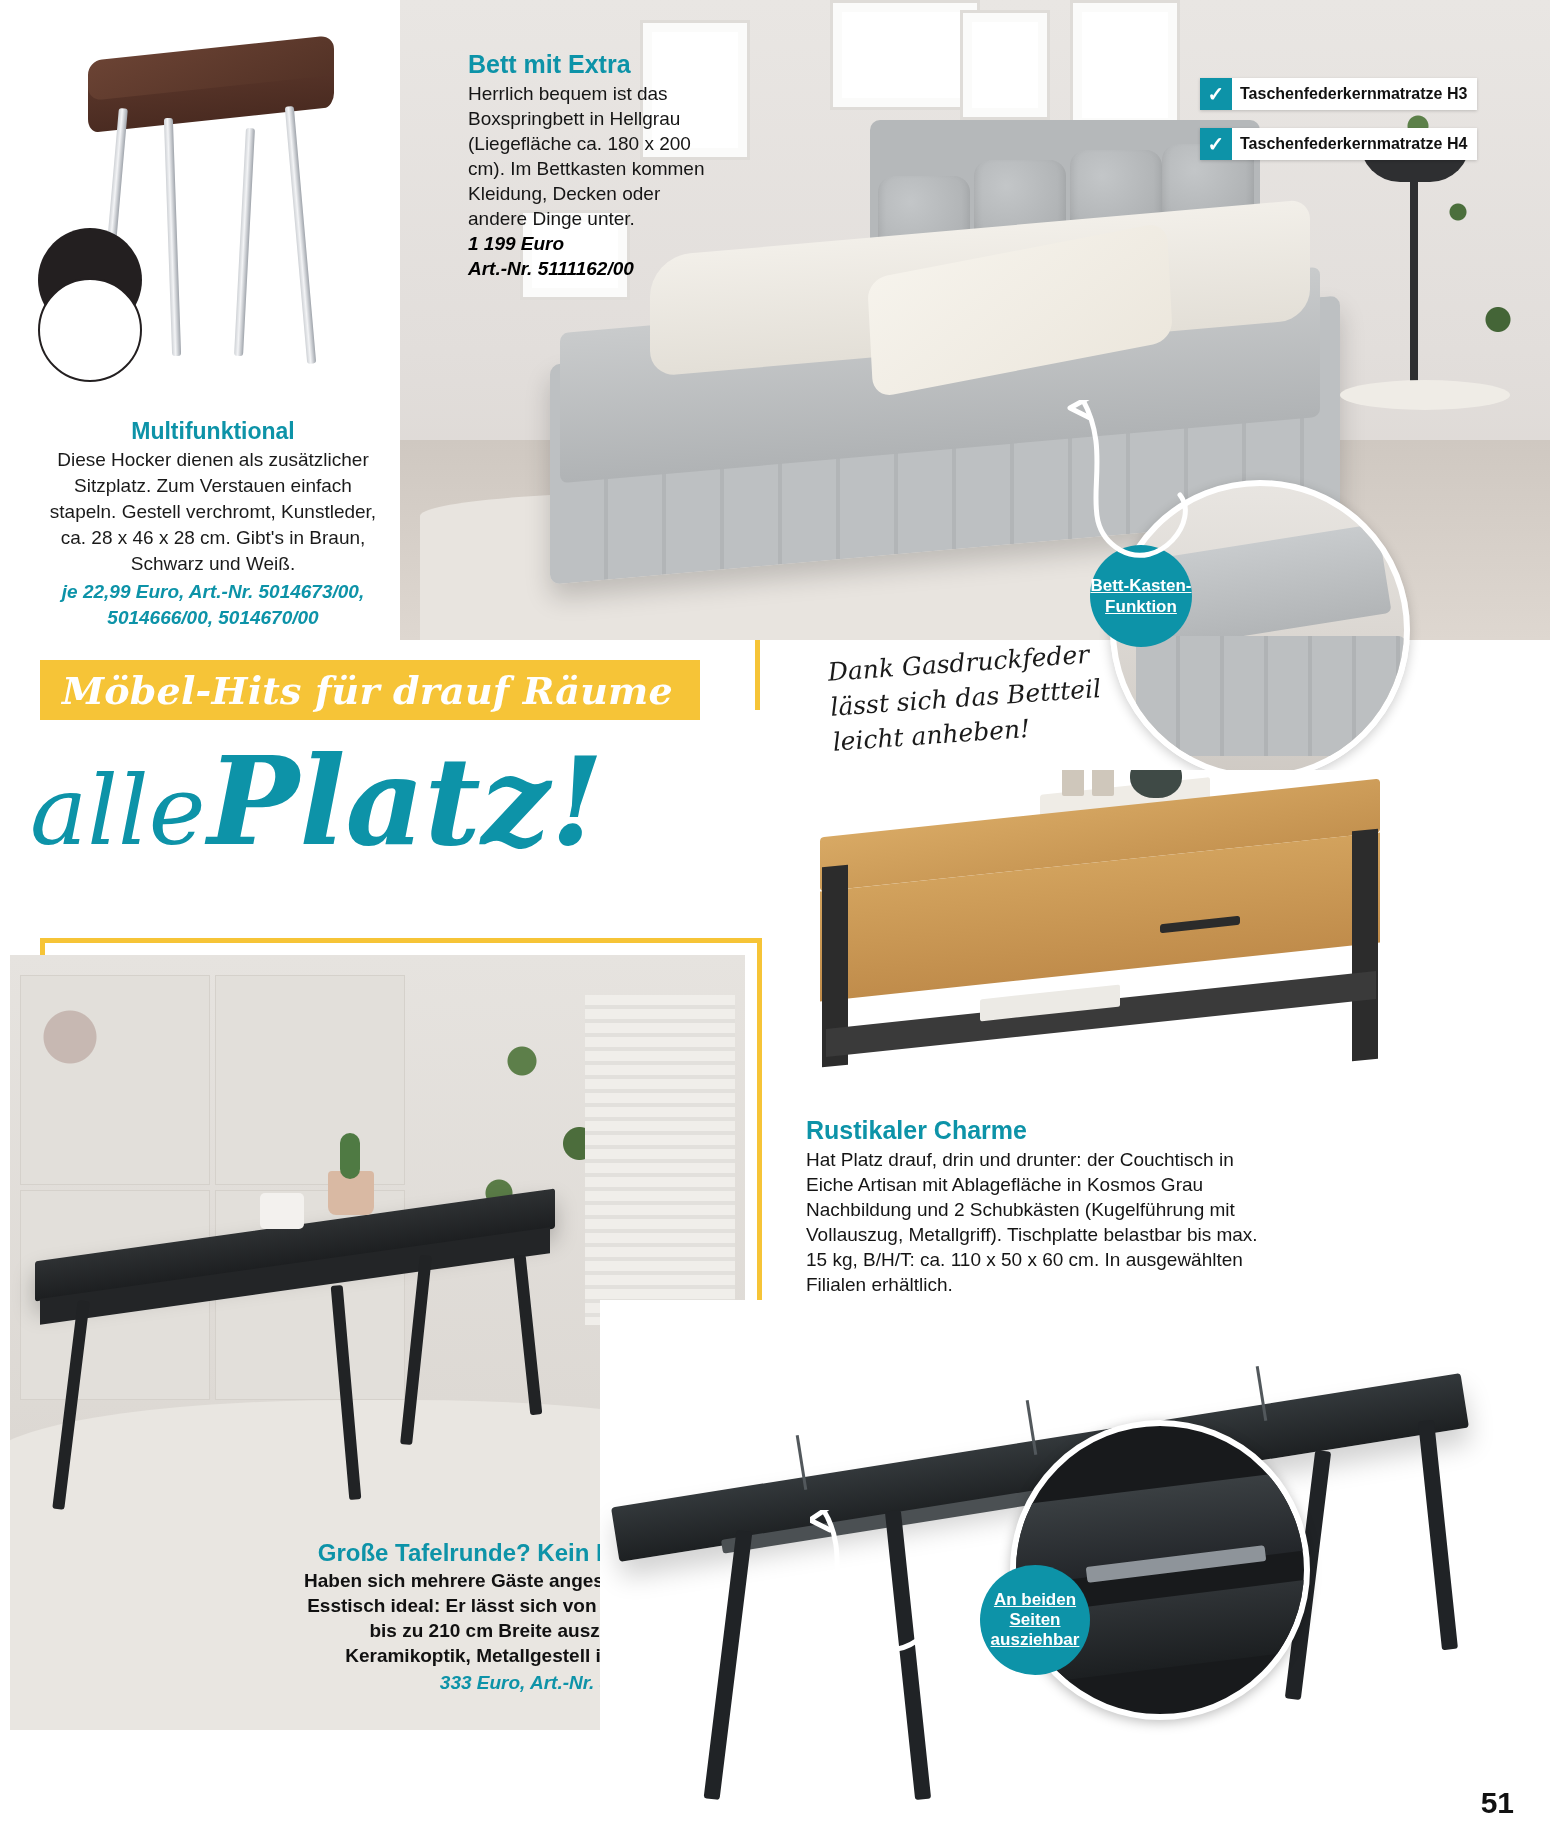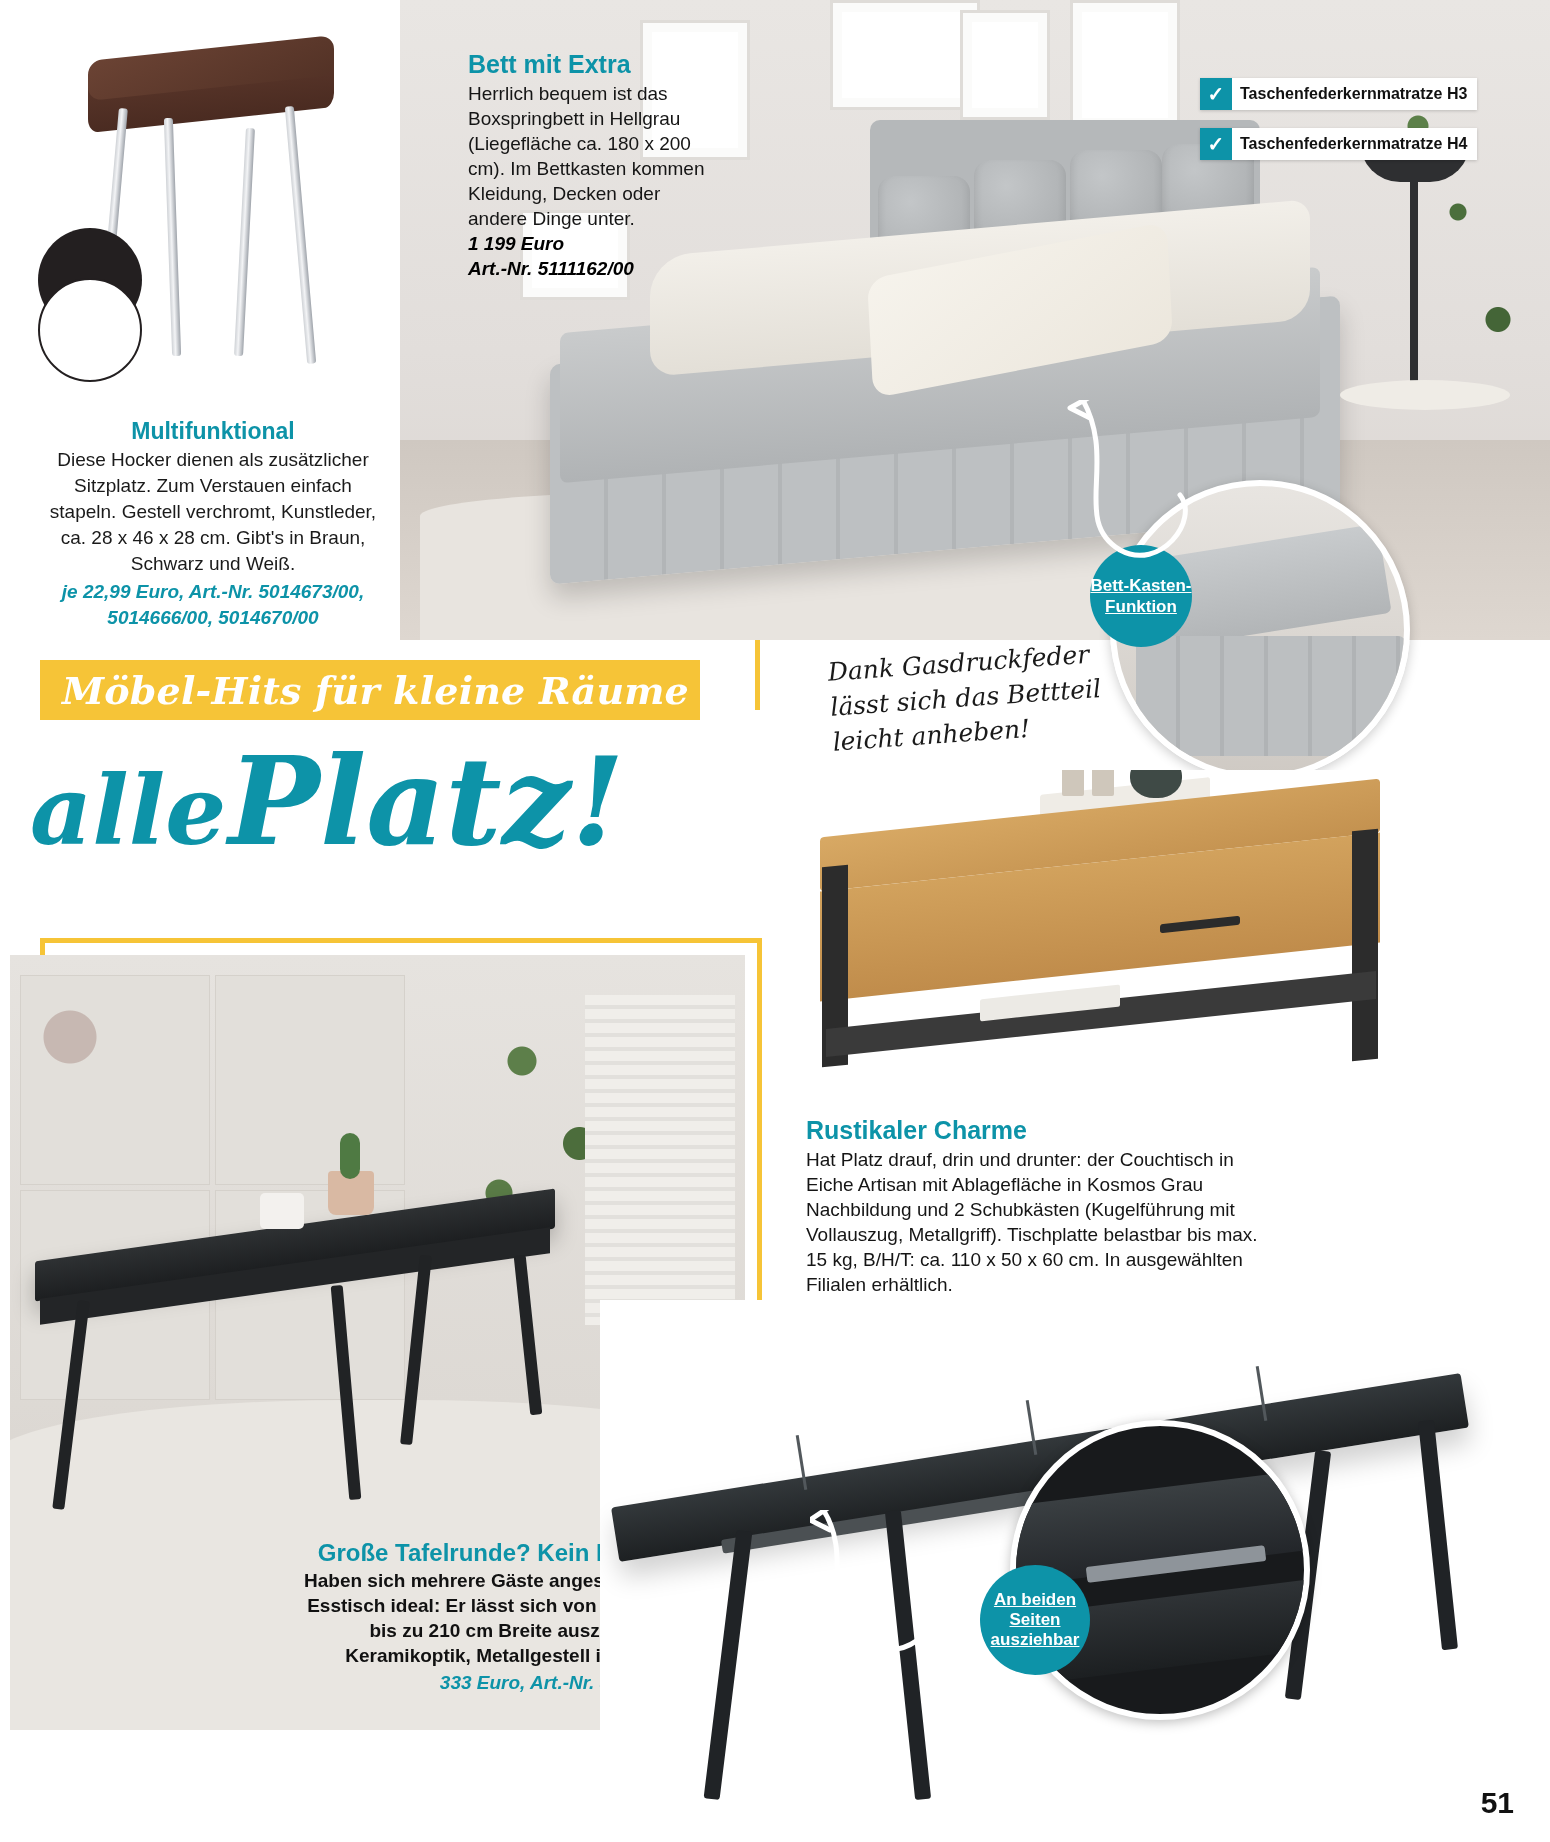--- a/index.html
+++ b/index.html
@@ -186,21 +186,21 @@
     font-family:"DejaVu Serif", serif; font-style:italic; font-weight:bold;
     font-size:38px; color:#ffffff; letter-spacing:.2px;
   }
 
   
   #headline {
     left: 30px; top: 740px; width: 800px;
     color:#0d93a8; font-family:"DejaVu Serif", serif; font-style:italic;
     line-height: 1;
   }
-  #headline .a { font-size: 96px; font-weight:700; }
+  #headline .a { font-size: 96px; font-weight:400; }
   #headline .b { font-size: 122px; font-weight:bold; margin-left:2px; }
 
   
   #coffee-photo {
     left: 800px; top: 770px; width: 700px; height: 430px;
     background:#ffffff; overflow:hidden;
   }
   .ct-top {
     position:absolute; left:20px; top:38px; width:560px; height:54px;
     background: linear-gradient(175deg,#d8a964,#c3914f);
@@ -436,21 +436,21 @@
 <div class="inset-label abs" id="kasten-label">Bett-Kasten-Funktion</div>
 
 <svg class="arrow-svg" style="left:1060px; top:400px; width:230px; height:200px;">
   <path d="M20 -5 C 60 60, 10 120, 60 150 C 100 172, 140 120, 120 95" fill="none" stroke="#ffffff" stroke-width="5" stroke-linecap="round"></path>
   <path d="M28 -2 L 10 8 L 30 18" fill="none" stroke="#ffffff" stroke-width="5" stroke-linecap="round" stroke-linejoin="round"></path>
 </svg>
 
 <div class="abs" id="script-note">Dank Gasdruckfeder lässt sich das Bettteil leicht anheben!</div>
 
 <div class="abs" id="banner">
-  <span>Möbel-Hits für kleine Räume</span>
+  <span>Möbel-Hits für drauf Räume</span>
 </div>
 
 <div class="abs" id="headline">
   <span class="a">alle</span><span class="b">Platz!</span>
 </div>
 
 <div class="abs" id="coffee-photo">
   <div class="ct-tray"></div>
   <div class="ct-candle" style="left:262px; top:-10px; height:36px;"></div>
   <div class="ct-candle" style="left:292px; top:-2px; height:28px;"></div>

